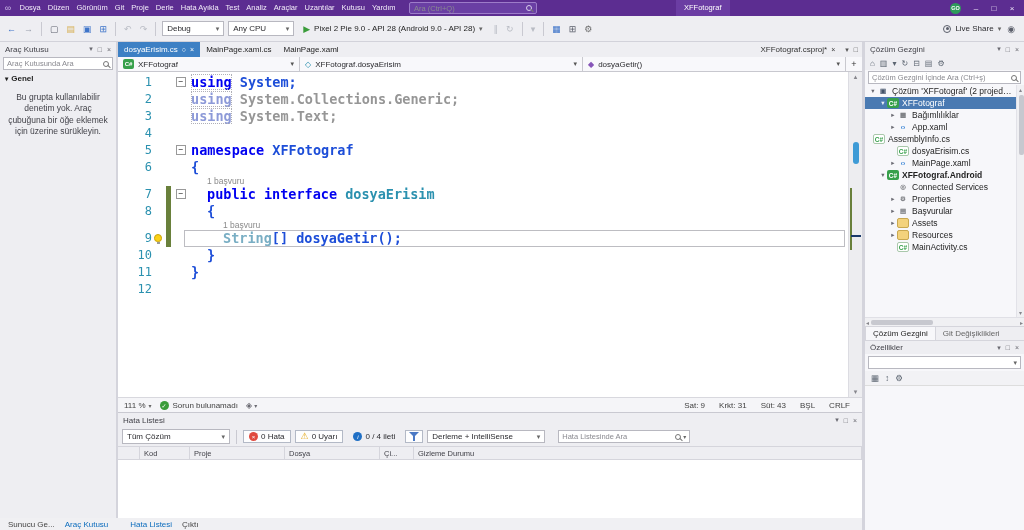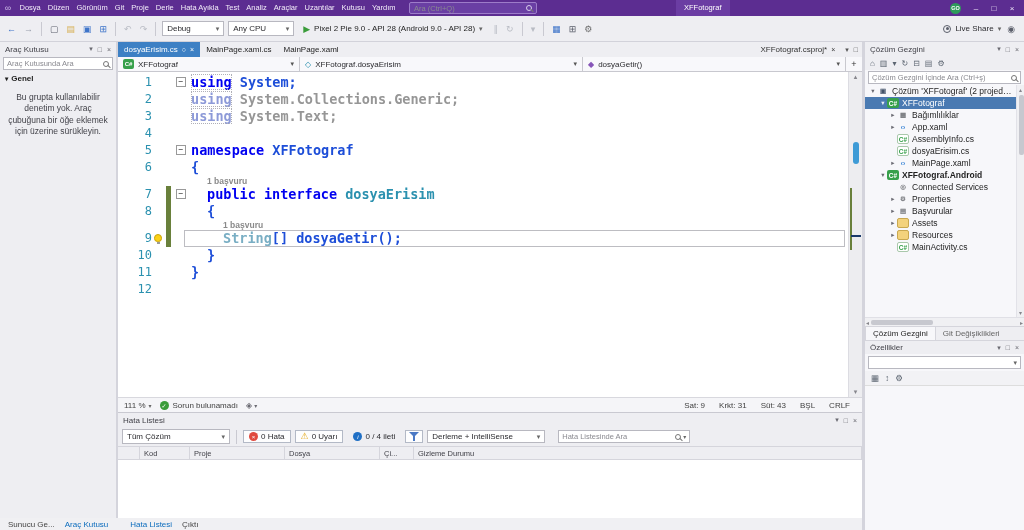--- a/index.html
+++ b/index.html
@@ -68,21 +68,21 @@
   .codewrap{position:relative;height:325px;background:#fff;overflow:hidden}
   .crow{display:flex;height:17px;line-height:17px;font-family:"DejaVu Sans Mono",monospace;font-size:13.5px;font-weight:bold;white-space:pre}
   .crow.lensrow{height:10px;line-height:10px}
   .cmargin{width:6px;flex:none}
   .lnum{width:28px;flex:none;text-align:right;color:#2b91af;font-size:12px;font-weight:normal}
   .bulbcell{width:14px;flex:none;position:relative}
   .track{width:5px;flex:none}
   .track.on{background:#69803b}
   .ccontent{flex:1;position:relative;min-width:0}
   .ctext{display:block}
-  .lens{color:#8a8a8a;font-size:8.5px;font-weight:bold;font-family:"Liberation Sans",sans-serif}
+  .lens{color:#8a8a8a;font-size:8.5px;font-weight:normal;font-family:"Liberation Sans",sans-serif}
   .fold{position:absolute;left:5px;top:3px;width:10px;height:10px;border:1px solid #999;background:#fff;color:#333;font-size:8px;line-height:8px;text-align:center;font-weight:normal;z-index:2}
   .curline{position:absolute;left:13px;right:3px;top:0;bottom:0;border:1px solid #bdbdc2}
   .bulb{position:absolute;left:2px;top:4px;width:8px;height:8px;border-radius:50% 50% 45% 45%;background:#fcd116;border:1px solid #c9a50a}
   .bulb:after{content:"";position:absolute;left:2px;bottom:-3px;width:3px;height:2px;background:#9a9a9a}
   .tk.kw{color:#0000f0}.tk.kwf{color:#8d9ad8}.tk.gy{color:#969696}.tk.ty{color:#2b91af}.tk.tyl{color:#79aec4}.tk.pl{color:#1d4ed8}
   .tk.dot{outline:1px dotted #b0b0b8;outline-offset:-1px}
   .vscroll{position:absolute;right:0;top:0;width:14px;height:100%;background:#ededf0;border-left:1px solid #dcdce2}
   .vscroll .arrow{position:absolute;left:0;width:100%;text-align:center;color:#86868c;font-size:7px}
   .vs-thumb{position:absolute;left:4px;top:70px;width:6px;height:22px;border-radius:3px;background:#3e9bd6}
   .vs-olive{position:absolute;left:1px;top:116px;width:2px;height:62px;background:#69803b}
@@ -415,21 +415,21 @@
         <div class="trow" style="padding-left:24px">
           <span class="tarrow">▸</span>
           <span class="ticon" style="background:transparent;color:#76787d;border:1px solid transparent">▦</span>
           <span class="tlabel">Bağımlılıklar</span>
         </div>
         <div class="trow" style="padding-left:24px">
           <span class="tarrow">▸</span>
           <span class="ticon" style="background:transparent;color:#2b7cd3;border:1px solid transparent">‹›</span>
           <span class="tlabel">App.xaml</span>
         </div>
-        <div class="trow" style="padding-left:24px">
+        <div class="trow" style="">
           <span class="tarrow"></span>
           <span class="ticon" style="background:#ffffff;color:#37a04b;border:1px solid #a9c8ab">C#</span>
           <span class="tlabel">AssemblyInfo.cs</span>
         </div>
         <div class="trow" style="padding-left:24px">
           <span class="tarrow"></span>
           <span class="ticon" style="background:#ffffff;color:#37a04b;border:1px solid #a9c8ab">C#</span>
           <span class="tlabel">dosyaErisim.cs</span>
         </div>
         <div class="trow" style="padding-left:24px">

